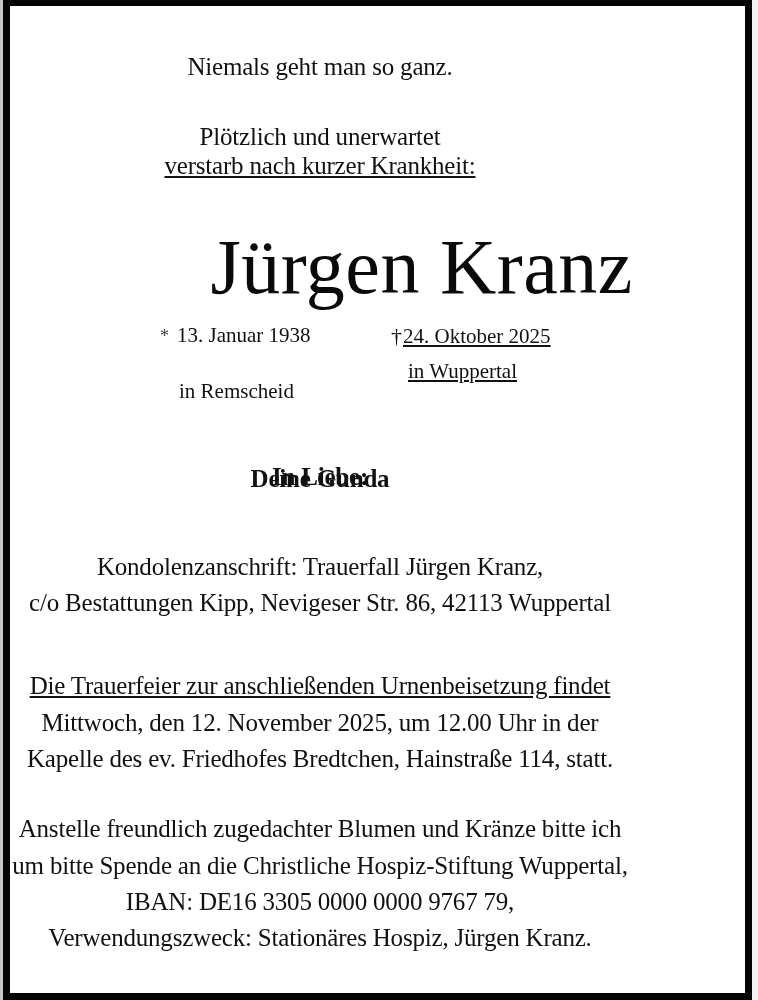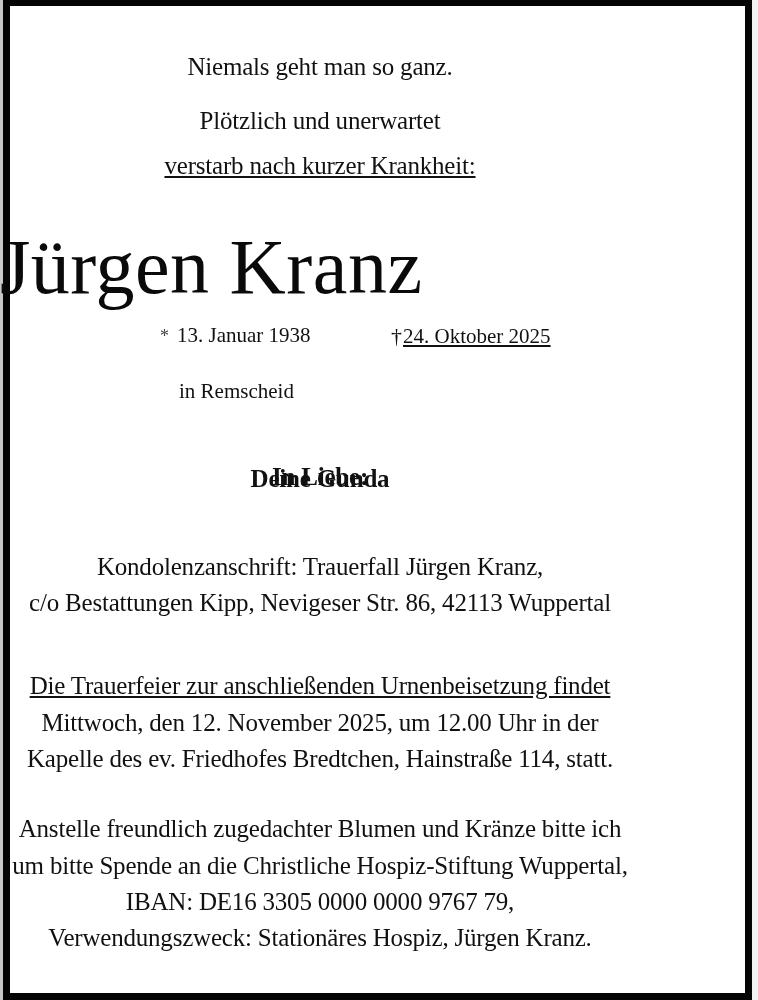--- a/index.html
+++ b/index.html
@@ -41,21 +41,21 @@
       text-align: center;
       white-space: nowrap;
       font-size: 25px;
       line-height: 30px;
       letter-spacing: -0.2px;
     }
     .name {
       position: absolute;
       left: 0;
       width: 633px;
-      text-align: left;
+      text-align: right;
       font-size: 78px;
       line-height: 90px;
       top: 222px;
       letter-spacing: 0.5px;
       color: #0a0a0a;
     }
     .dates {
       position: absolute;
       font-size: 21px;
       line-height: 35px;
@@ -79,32 +79,33 @@
   </style>
 </head>
 <body>
 
 <div class="outer-left"></div>
 <div class="outer-right"></div>
 
 <div class="frame"></div>
 
 <div class="line" style="top:52px;">Niemals geht man so ganz.</div>
-<div class="line" style="top:106px;">Plötzlich und unerwartet</div>
+<div class="line" style="top:122px;">Plötzlich und unerwartet</div>
 <div class="line" style="top:151px;text-decoration:underline;">verstarb nach kurzer Krankheit:</div>
 
 <div class="name">Jürgen Kranz</div>
 
 <div class="dates" style="left:160px; top:318px;">
   <div><span class="mark">*</span><span>13. Januar 1938</span></div>
   <div style="padding-left:19px;margin-top:20px;">in Remscheid</div>
 </div>
 
 <div class="dates" style="left:391px; top:318px;text-decoration:underline;">
   <div><span class="mark cross">†</span><span>24. Oktober 2025</span></div>
+  <div style="padding-left:17px;">in Wuppertal</div>
 </div>
 
 <div class="line bold" style="top:428px;margin-top:34px;">In Liebe:</div>
 <div class="line bold" style="top:464px;">Deine Gunda</div>
 
 <div class="line" style="top:552px;">Kondolenzanschrift: Trauerfall Jürgen Kranz,</div>
 <div class="line" style="top:588px;">c/o Bestattungen Kipp, Nevigeser Str. 86, 42113 Wuppertal</div>
 
 <div class="line" style="top:671px;text-decoration:underline;">Die Trauerfeier zur anschließenden Urnenbeisetzung findet</div>
 <div class="line" style="top:708px;">Mittwoch, den 12. November 2025, um 12.00 Uhr in der</div>

